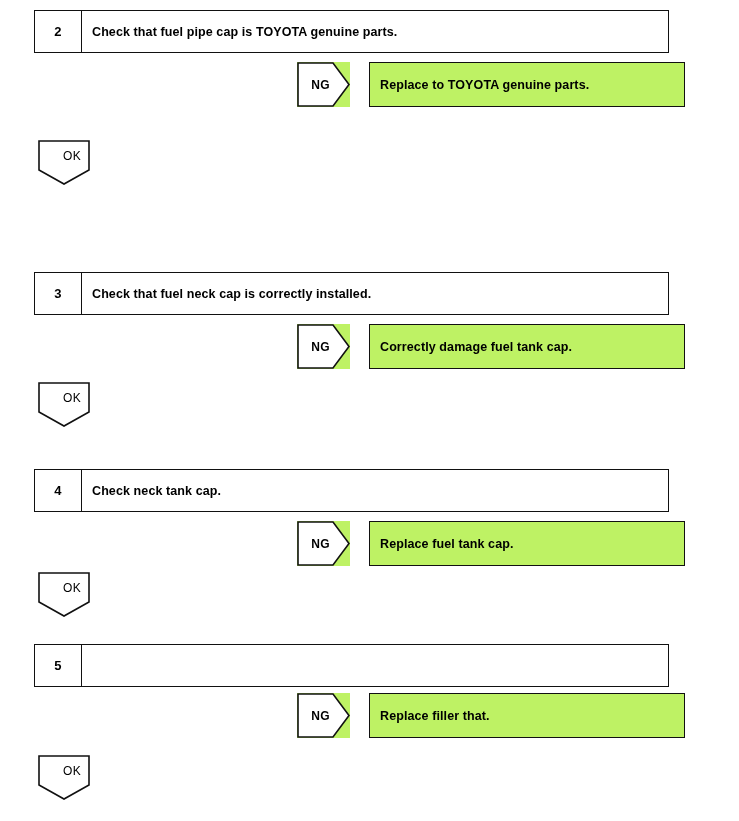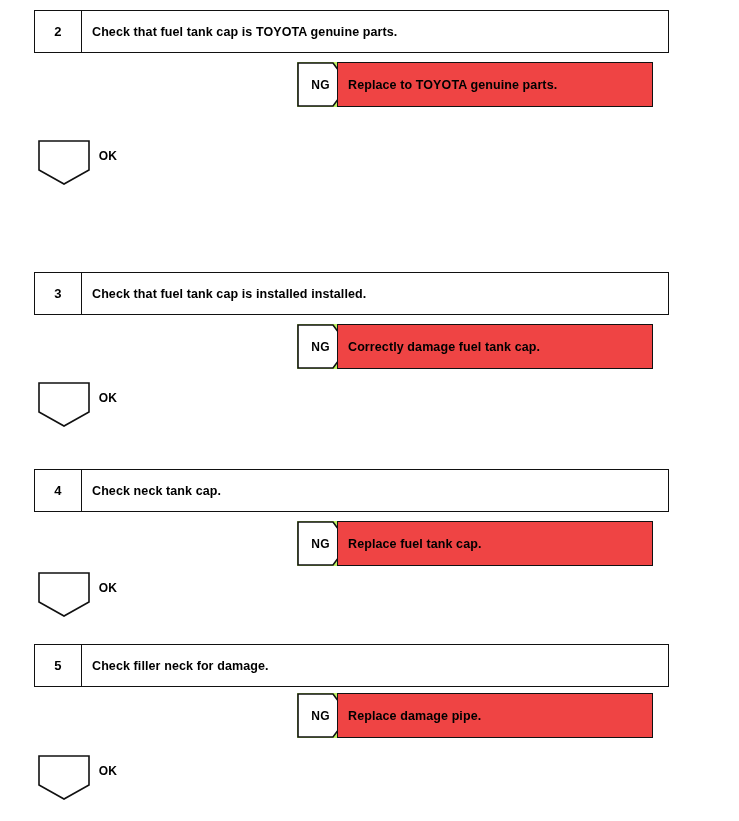--- a/index.html
+++ b/index.html
@@ -83,27 +83,27 @@
     width: 53px;
     height: 45px;
     pointer-events: none;
   }
   .ng-label {
     position: relative;
     z-index: 2;
   }
   .ng-action {
     position: absolute;
-    left: 40px;
+    left: 72px;
     top: 0;
     width: 316px;
     height: 45px;
     box-sizing: border-box;
     border: 1.6px solid #111111;
-    background: #ef4444;
+    background: #bef264;
     display: flex;
     align-items: center;
     padding-left: 10px;
     font-size: 12.5px;
     font-weight: bold;
     letter-spacing: 0.1px;
   }
 
   
   .ok-flag {
@@ -120,33 +120,32 @@
   .ok-label {
     position: absolute;
     left: 0;
     top: 0;
     width: 68px;
     height: 32px;
     display: flex;
     align-items: center;
     justify-content: center;
     font-size: 12px;
-    font-weight: bold;
+    font-weight: normal;
     letter-spacing: 0.3px;
-    margin-left: 36px;
   }
 </style>
 </head>
 <body>
 
 <div id="page">
 
   <div class="step-row" style="top:10px;">
     <div class="step-num">2</div>
-    <div class="step-text">Check that fuel tank cap is TOYOTA genuine parts.</div>
+    <div class="step-text">Check that fuel pipe cap is TOYOTA genuine parts.</div>
   </div>
 
   <div class="ng-row" style="top:62px;">
     <div class="ng-tag">
       <svg class="ng-outline" width="53" height="45" viewBox="0 0 53 45">
         <polygon points="1,1 36,1 52,22.5 36,44 1,44" fill="#ffffff" stroke="#111111" stroke-width="1.6"></polygon>
       </svg>
       <span class="ng-label">NG</span>
     </div>
     <div class="ng-action">Replace to TOYOTA genuine parts.</div>
@@ -154,21 +153,21 @@
 
   <div class="ok-flag" style="top:140px;">
     <svg width="52" height="45" viewBox="0 0 52 45">
       <polygon points="1,1 51,1 51,30 26,44 1,30" fill="#ffffff" stroke="#111111" stroke-width="1.6"></polygon>
     </svg>
     <span class="ok-label">OK</span>
   </div>
 
   <div class="step-row" style="top:272px;">
     <div class="step-num">3</div>
-    <div class="step-text">Check that fuel tank cap is installed installed.</div>
+    <div class="step-text">Check that fuel neck cap is correctly installed.</div>
   </div>
 
   <div class="ng-row" style="top:324px;">
     <div class="ng-tag">
       <svg class="ng-outline" width="53" height="45" viewBox="0 0 53 45">
         <polygon points="1,1 36,1 52,22.5 36,44 1,44" fill="#ffffff" stroke="#111111" stroke-width="1.6"></polygon>
       </svg>
       <span class="ng-label">NG</span>
     </div>
     <div class="ng-action">Correctly damage fuel tank cap.</div>
@@ -198,31 +197,30 @@
 
   <div class="ok-flag" style="top:572px;">
     <svg width="52" height="45" viewBox="0 0 52 45">
       <polygon points="1,1 51,1 51,30 26,44 1,30" fill="#ffffff" stroke="#111111" stroke-width="1.6"></polygon>
     </svg>
     <span class="ok-label">OK</span>
   </div>
 
   <div class="step-row" style="top:644px;">
     <div class="step-num">5</div>
-    <div class="step-text">Check filler neck for damage.</div>
   </div>
 
   <div class="ng-row" style="top:693px;">
     <div class="ng-tag">
       <svg class="ng-outline" width="53" height="45" viewBox="0 0 53 45">
         <polygon points="1,1 36,1 52,22.5 36,44 1,44" fill="#ffffff" stroke="#111111" stroke-width="1.6"></polygon>
       </svg>
       <span class="ng-label">NG</span>
     </div>
-    <div class="ng-action">Replace damage pipe.</div>
+    <div class="ng-action">Replace filler that.</div>
   </div>
 
   <div class="ok-flag" style="top:755px;">
     <svg width="52" height="45" viewBox="0 0 52 45">
       <polygon points="1,1 51,1 51,30 26,44 1,30" fill="#ffffff" stroke="#111111" stroke-width="1.6"></polygon>
     </svg>
     <span class="ok-label">OK</span>
   </div>
 
 </div>

